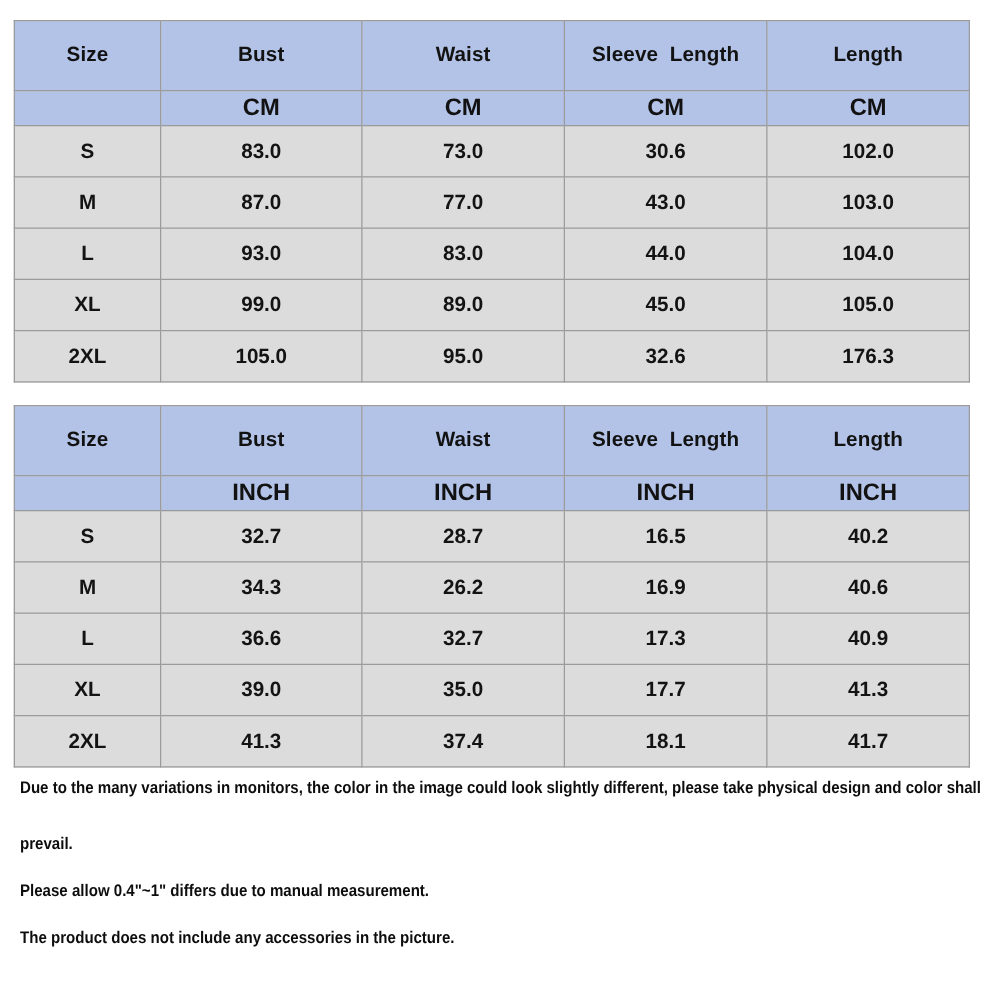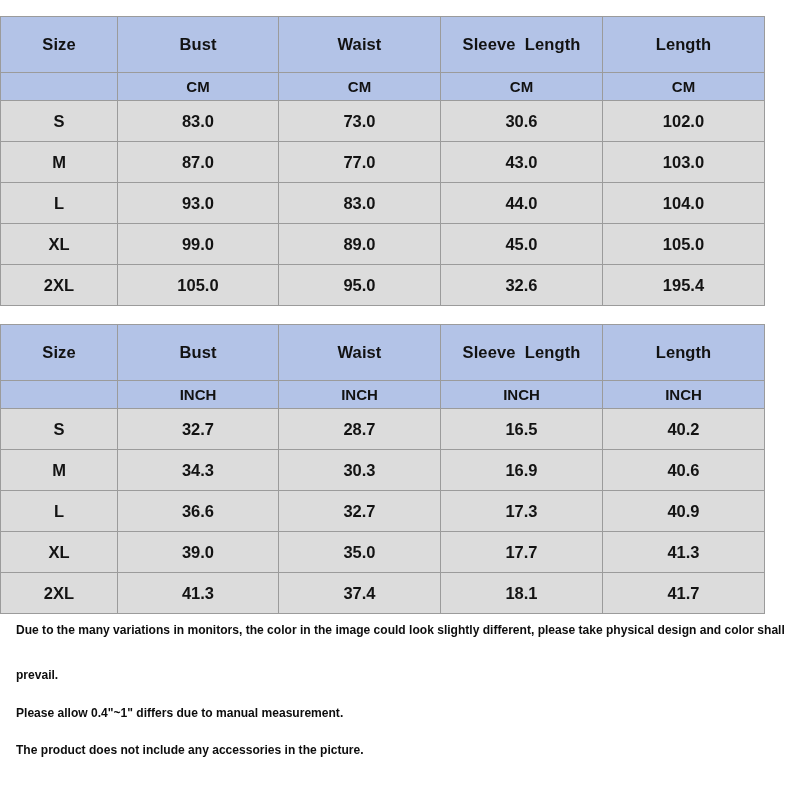--- a/index.html
+++ b/index.html
@@ -17,21 +17,21 @@
   .page {
     position: relative;
     width: 800px;
     height: 800px;
     background: #ffffff;
   }
 
   
   .size-table {
     position: absolute;
-    left: 0;
+    left: 11px;
     width: 764px;
     border-collapse: collapse;
     table-layout: fixed;
     background: #dcdcdc;
   }
   .size-table.t-cm   { top: 16px; }
   .size-table.t-inch { top: 324px; }
 
   .size-table col.c-size   { width: 117px; }
   .size-table col.c-bust   { width: 161px; }
@@ -52,21 +52,21 @@
   .size-table thead th.head-title {
     background: #b3c3e7;
     height: 55px;
     font-size: 16.5px;
     letter-spacing: 0.1px;
     color: #121212;
   }
   .size-table thead th.head-unit {
     background: #b3c3e7;
     height: 27px;
-    font-size: 15px;
+    font-size: 19px;
     color: #121212;
   }
   .size-table thead th.head-unit.blank {
     font-size: 0;
   }
 
   .size-table tbody td {
     background: #dcdcdc;
     height: 40px;
     font-size: 16.5px;
@@ -157,21 +157,21 @@
         <td>99.0</td>
         <td>89.0</td>
         <td>45.0</td>
         <td>105.0</td>
       </tr>
       <tr>
         <td class="cell-size">2XL</td>
         <td>105.0</td>
         <td>95.0</td>
         <td>32.6</td>
-        <td>195.4</td>
+        <td>176.3</td>
       </tr>
     </tbody>
   </table>
 
   <table class="size-table t-inch">
     <colgroup>
       <col class="c-size">
         <col class="c-bust">
         <col class="c-waist">
         <col class="c-sleeve">
@@ -197,21 +197,21 @@
       <tr>
         <td class="cell-size">S</td>
         <td>32.7</td>
         <td>28.7</td>
         <td>16.5</td>
         <td>40.2</td>
       </tr>
       <tr>
         <td class="cell-size">M</td>
         <td>34.3</td>
-        <td>30.3</td>
+        <td>26.2</td>
         <td>16.9</td>
         <td>40.6</td>
       </tr>
       <tr>
         <td class="cell-size">L</td>
         <td>36.6</td>
         <td>32.7</td>
         <td>17.3</td>
         <td>40.9</td>
       </tr>

